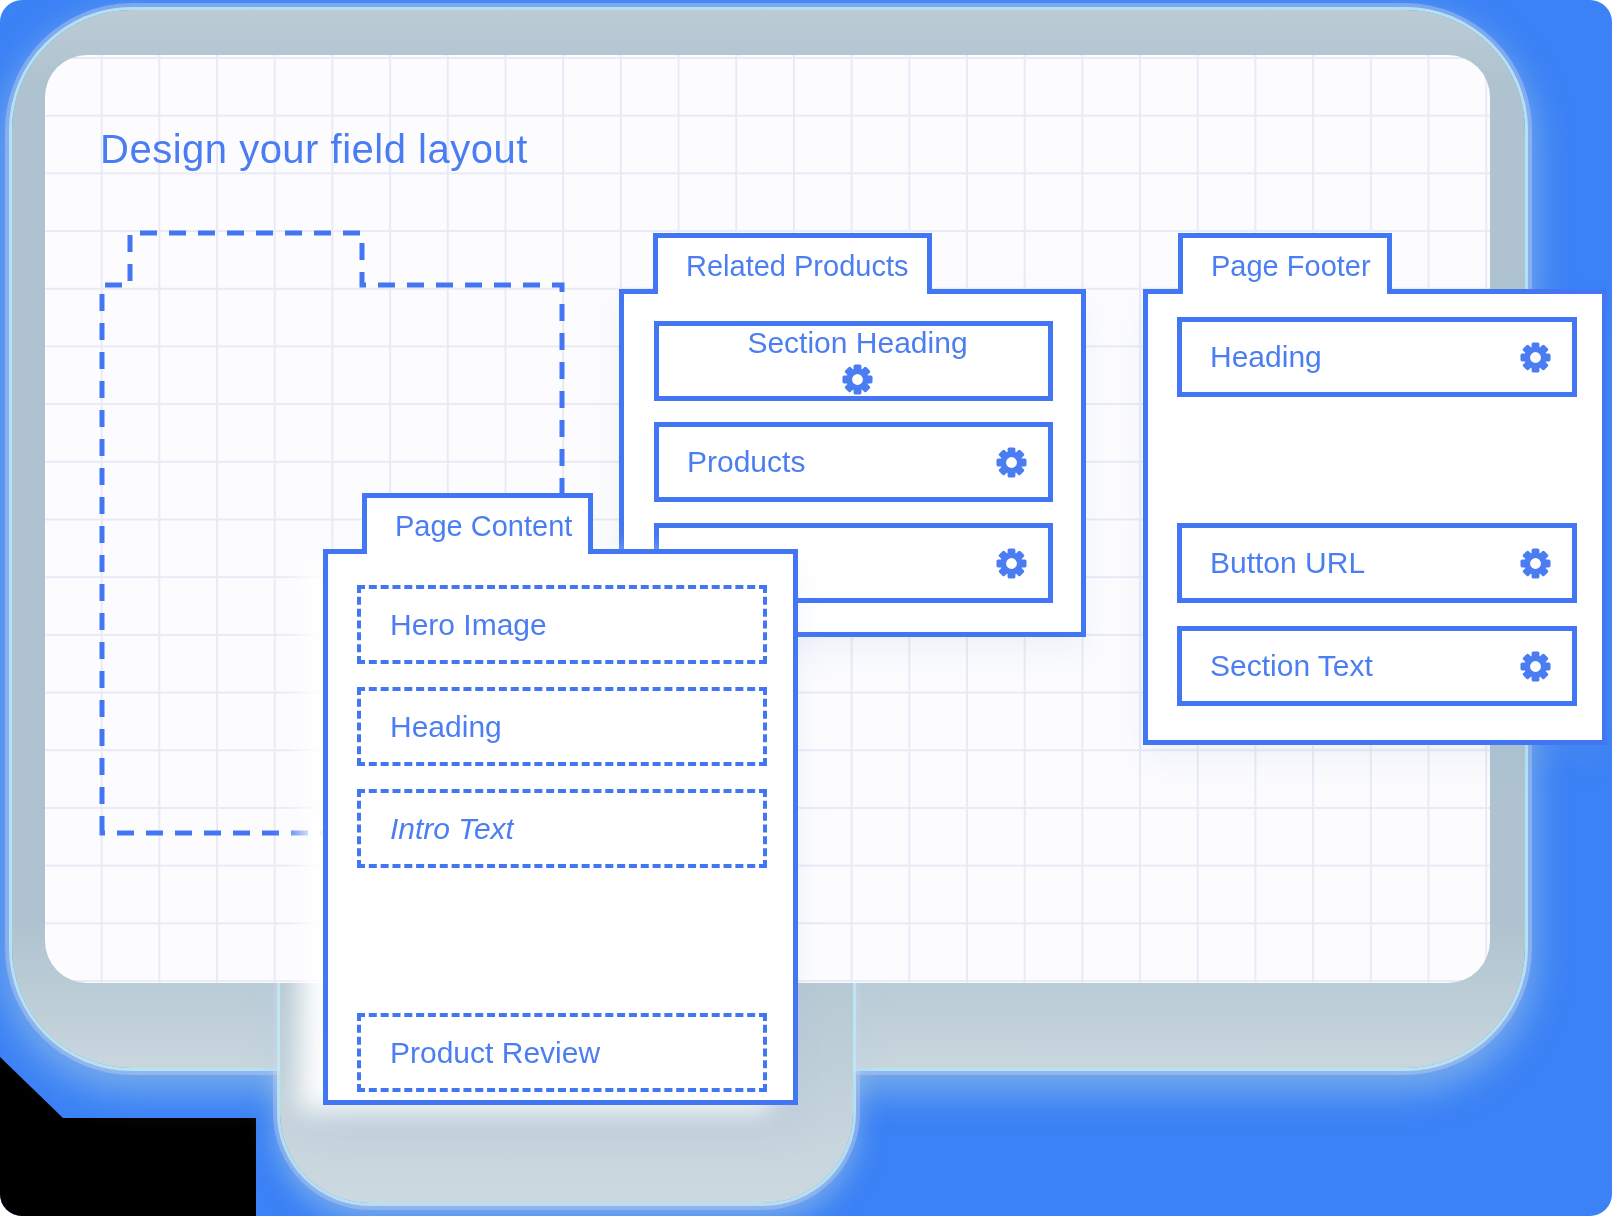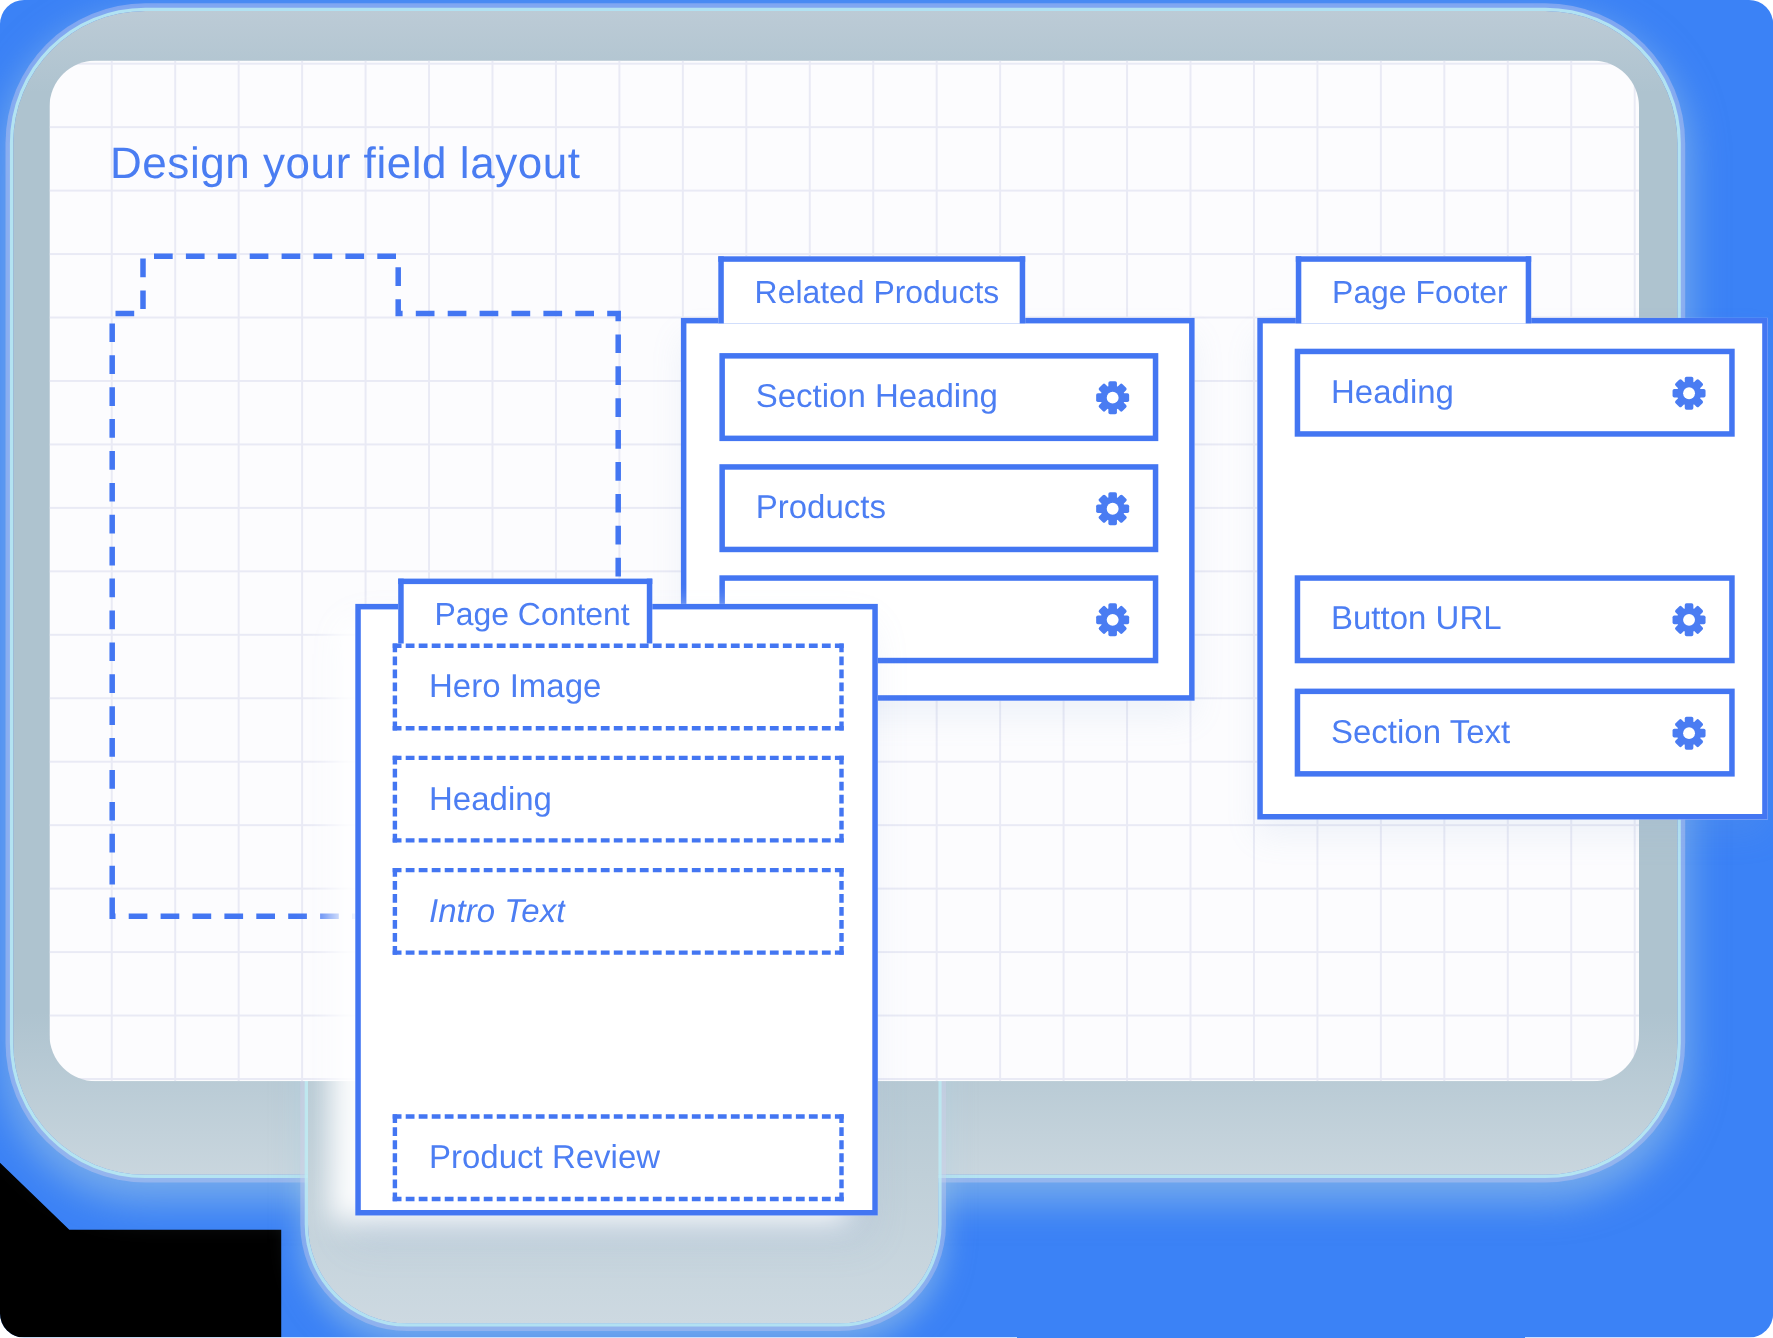--- a/index.html
+++ b/index.html
@@ -105,21 +105,21 @@
 
   <svg class="dropzone-svg" width="475" height="614" viewBox="0 0 475 614">
     <path d="M7 607 L7 59 L35 59 L35 7 L267 7 L267 59 L467 59 L467 607 Z" fill="none" stroke="#4376f2" stroke-width="5" stroke-dasharray="17 12"></path>
   </svg>
 
   <div class="panel panel-rp">
     <div class="tab" style="left:34px;width:279px;">
       <span>Related Products</span>
     </div>
     <div class="pbody" style="top:56px;width:467px;height:348px;"></div>
-    <div class="row" style="left:35px;top:88px;width:399px;height:80px;">
+    <div class="row" style="left:35px;top:88px;width:399px;height:80px;flex-direction:column;">
       <span class="rowlabel">Section Heading</span>
       <svg class="gear" viewBox="0 0 33 33">
           <use href="#gear-glyph"></use>
         </svg>
     </div>
     <div class="row" style="left:35px;top:189px;width:399px;height:80px;">
       <span class="rowlabel">Products</span>
       <svg class="gear" viewBox="0 0 33 33">
           <use href="#gear-glyph"></use>
         </svg>
@@ -151,21 +151,21 @@
     </div>
     <div class="row" style="left:34px;top:393px;width:400px;height:80px;">
       <span class="rowlabel">Section Text</span>
       <svg class="gear" viewBox="0 0 33 33">
           <use href="#gear-glyph"></use>
         </svg>
     </div>
   </div>
 
   <div class="panel panel-pc">
-    <div class="tab" style="left:39px;width:231px;margin-top:33px;">
+    <div class="tab" style="left:39px;width:231px;">
       <span>Page Content</span>
     </div>
     <div class="pbody" style="top:56px;width:475px;height:556px;"></div>
     <div class="row dashed" style="left:34px;top:92px;width:410px;height:79px;">
       <span class="rowlabel">Hero Image</span>
     </div>
     <div class="row dashed" style="left:34px;top:194px;width:410px;height:79px;">
       <span class="rowlabel">Heading</span>
     </div>
     <div class="row dashed" style="left:34px;top:296px;width:410px;height:79px;font-style:italic;">

